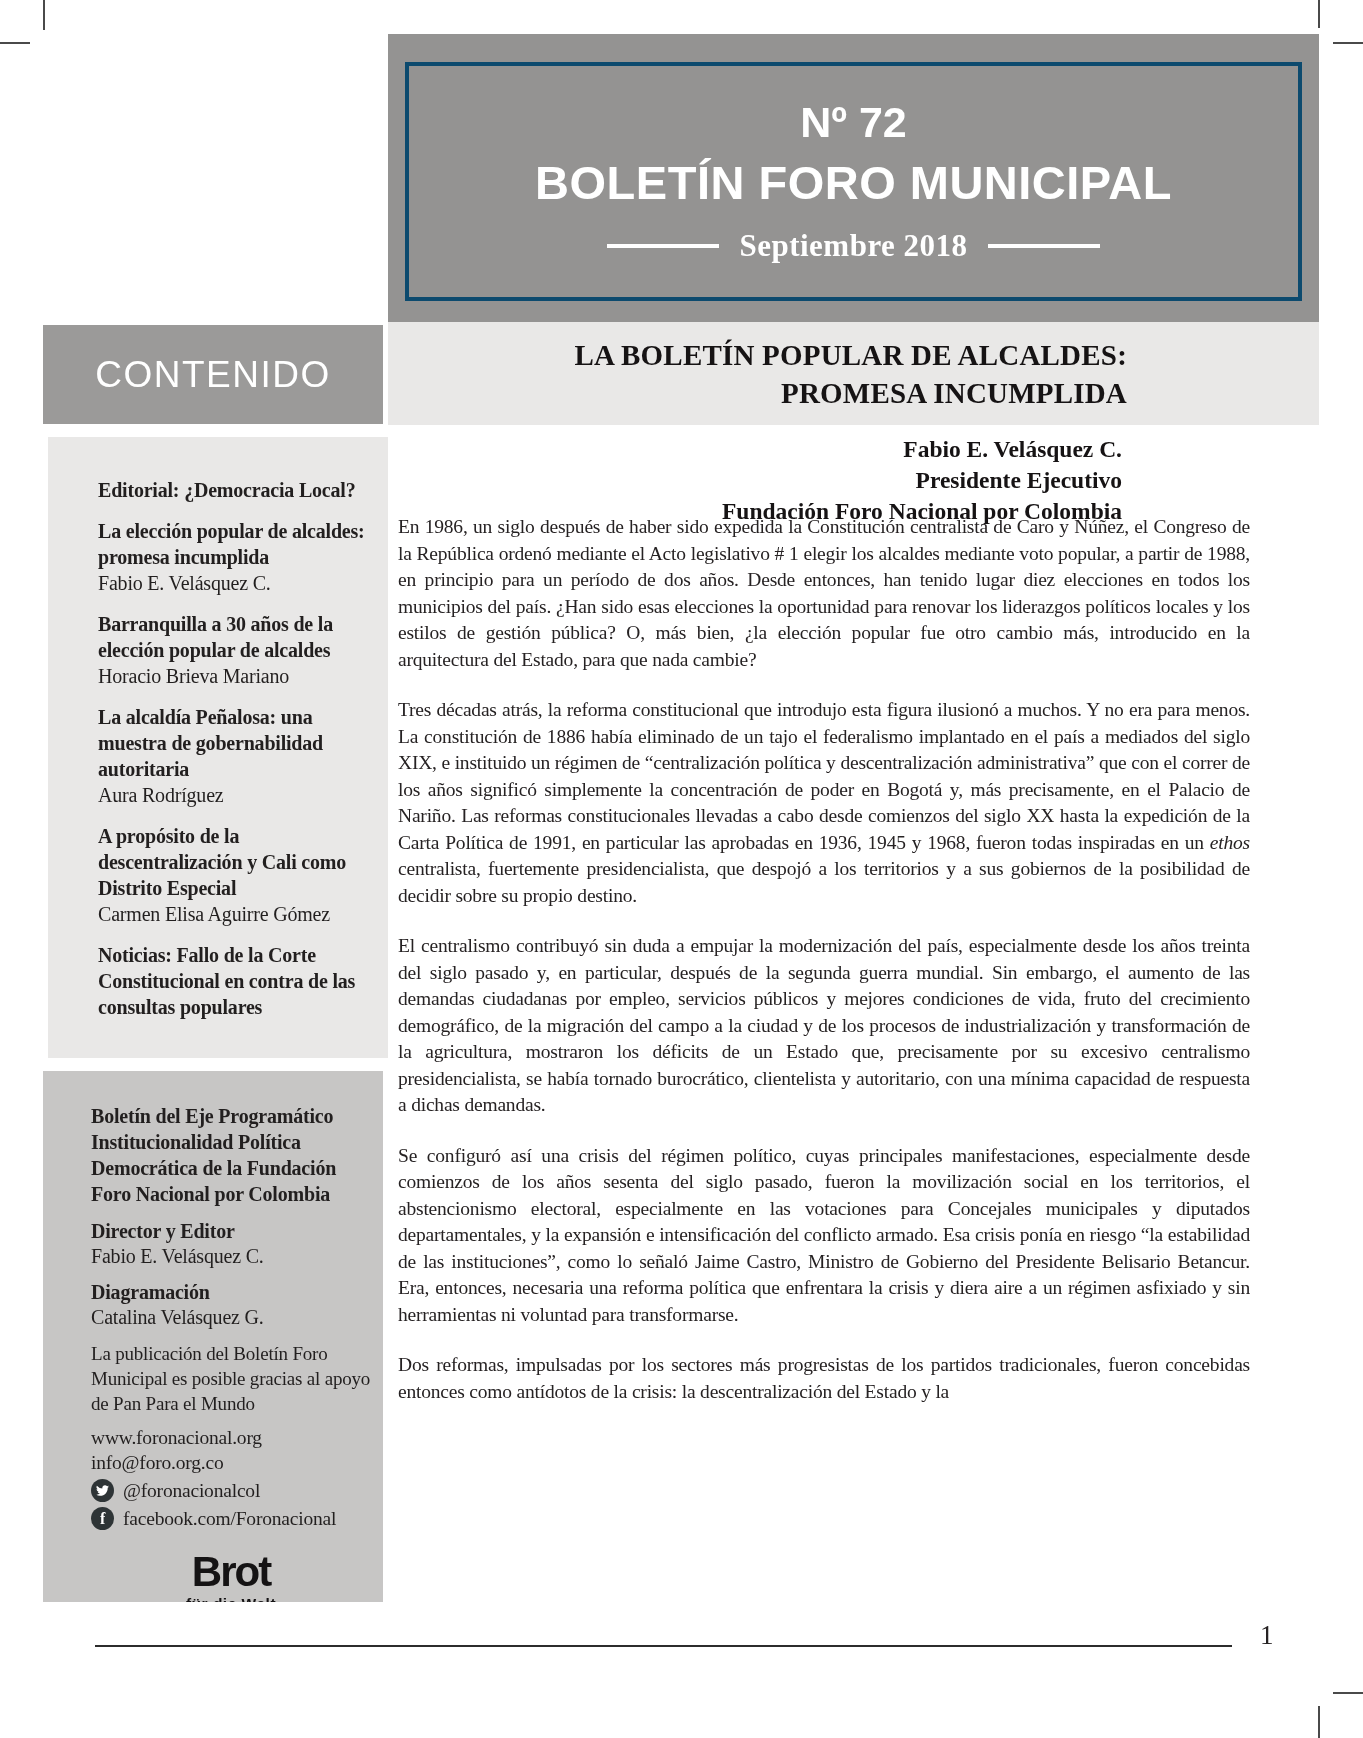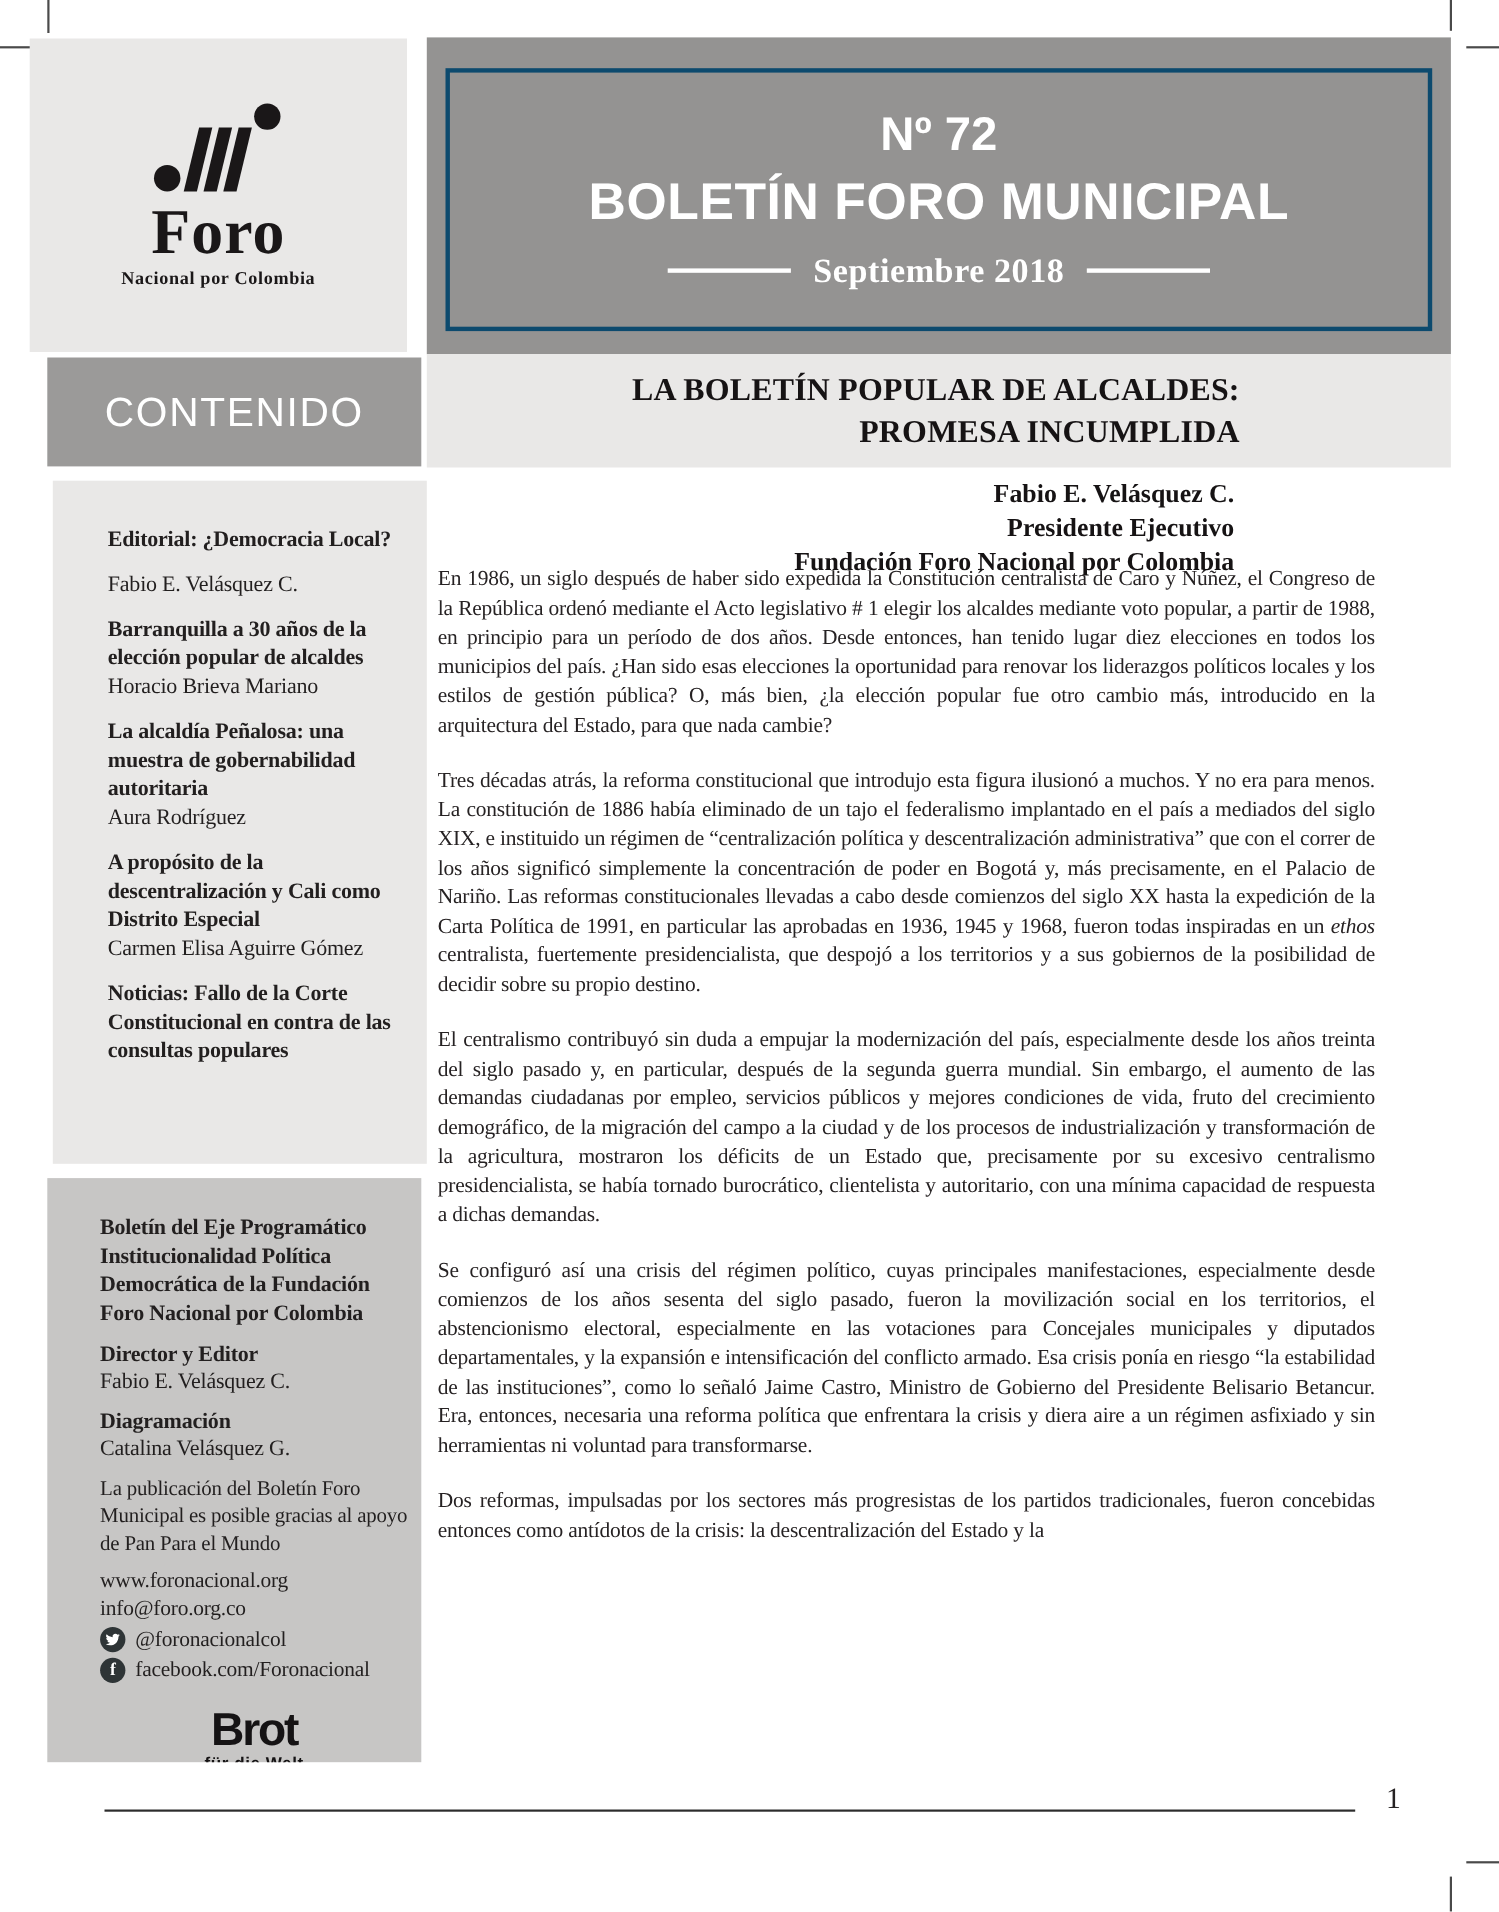--- a/index.html
+++ b/index.html
@@ -144,42 +144,32 @@
 
 <div class="page">
 
   <div class="crop tl-v"></div>
   <div class="crop tl-h"></div>
   <div class="crop tr-v"></div>
   <div class="crop tr-h"></div>
   <div class="crop br-h"></div>
   <div class="crop br-v"></div>
 
-  <div class="logo-box">
-    <svg class="logo-mark" viewBox="0 0 120 84" xmlns="http://www.w3.org/2000/svg">
-      <circle cx="13" cy="70" r="12"></circle>
-      <polygon points="28,82 40,82 54,24 42,24"></polygon>
-      <polygon points="46,82 58,82 72,24 60,24"></polygon>
-      <polygon points="64,82 76,82 90,24 78,24"></polygon>
-      <circle cx="104" cy="14" r="12"></circle>
-    </svg>
-    <div class="logo-name">Foro</div>
-    <div class="logo-tagline">Nacional por Colombia</div>
-  </div>
 
   <div class="contenido-box">
     <span>CONTENIDO</span>
   </div>
 
   <div class="toc-box">
     <div class="toc-item">
       <div class="toc-title">Editorial: ¿Democracia Local?</div>
 
     </div>
     <div class="toc-item">
+      <div class="toc-title">La elección popular de alcaldes: promesa incumplida</div>
       <div class="toc-author">Fabio E. Velásquez C.</div>
     </div>
     <div class="toc-item">
       <div class="toc-title">Barranquilla a 30 años de la elección popular de alcaldes</div>
       <div class="toc-author">Horacio Brieva Mariano</div>
     </div>
     <div class="toc-item">
       <div class="toc-title">La alcaldía Peñalosa: una muestra de gobernabilidad autoritaria</div>
       <div class="toc-author">Aura Rodríguez</div>
     </div>

